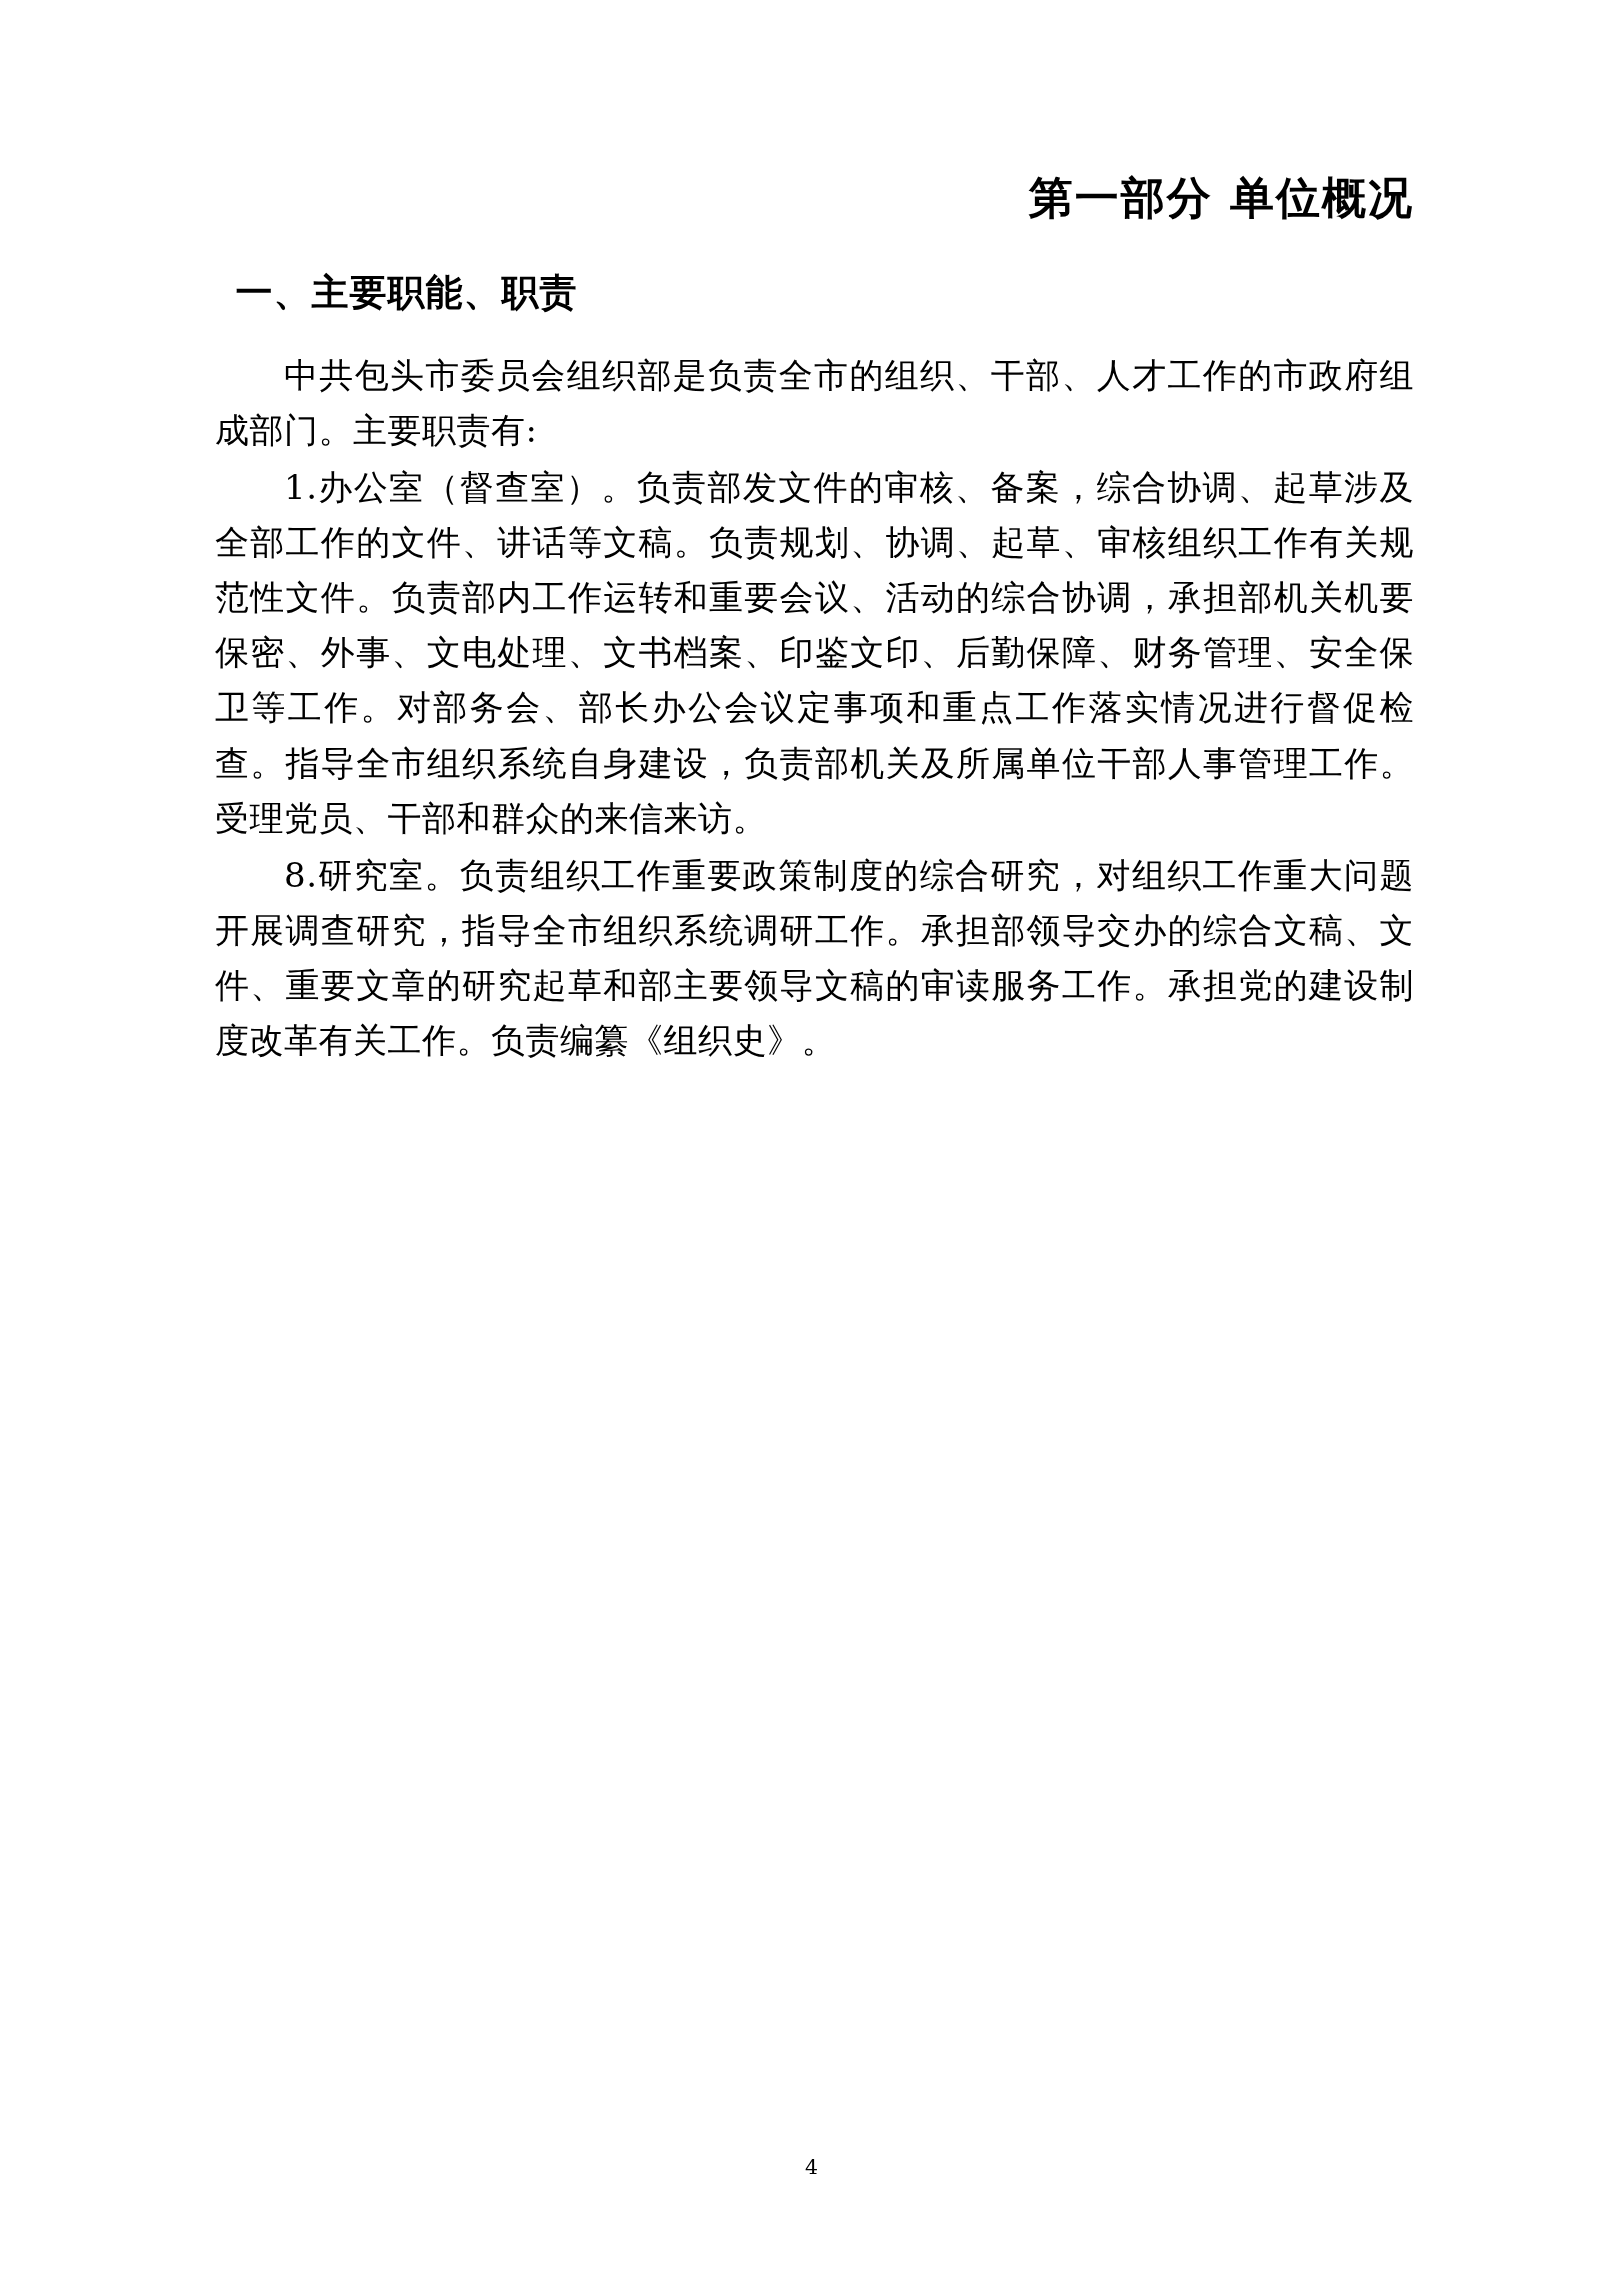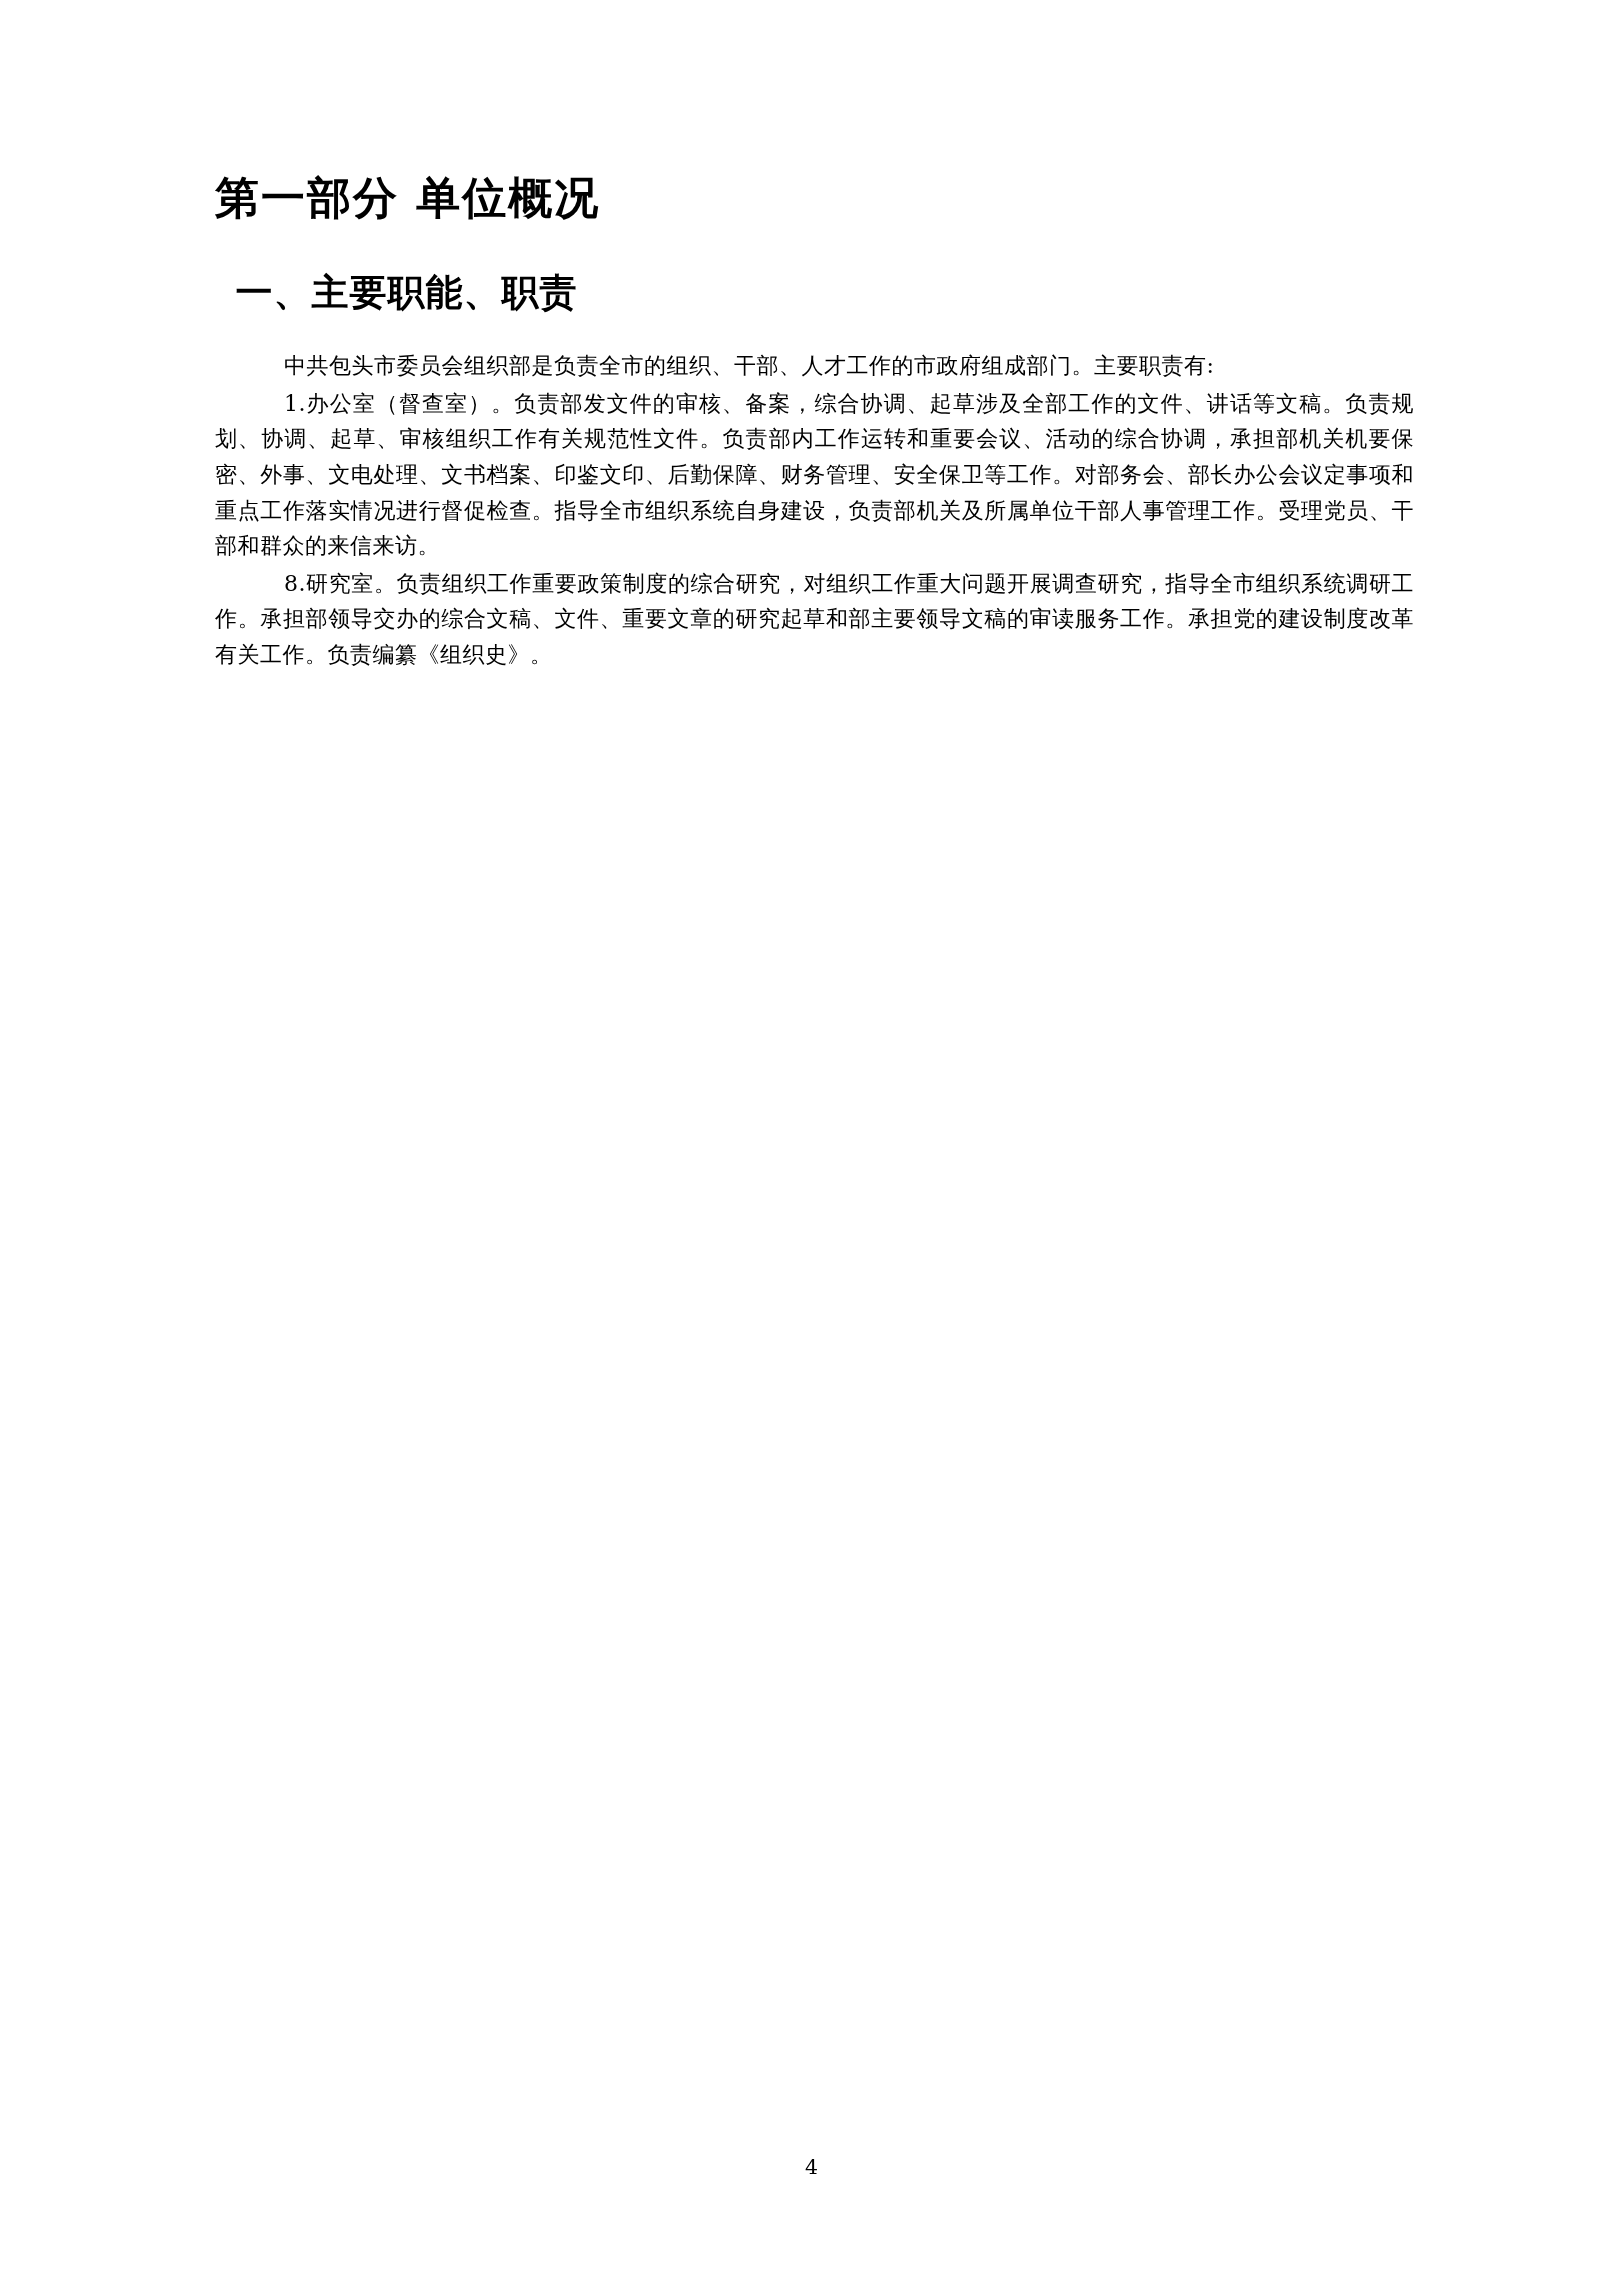--- a/index.html
+++ b/index.html
@@ -20,37 +20,37 @@
     padding: 0;
     overflow: hidden;
   }
   .content {
     position: absolute;
     left: 215px;
     top: 169px;
     width: 1199px;
   }
   .doc-title {
-    text-align: left;
+    text-align: right;
     font-size: 44px;
     font-weight: bold;
     letter-spacing: 2px;
     margin: 0 0 40px 0;
     font-family: "DejaVu Serif", serif;
   }
   .section-heading {
     font-size: 37px;
     font-weight: bold;
     margin: 0 0 30px 0;
     letter-spacing: 1px;
     padding-left: 20.4px;
     font-family: Liberation Sans, sans-serif;
   }
   .para {
-    font-size: 22px;
+    font-size: 34px;
     line-height: 1.62;
     text-align: justify;
     text-justify: inter-ideograph;
     margin: 0 0 2px 0;
     text-indent: 69px;
     letter-spacing: 0.5px;
     font-family: "DejaVu Serif", serif;
   }
   .page-number {
     position: absolute;

